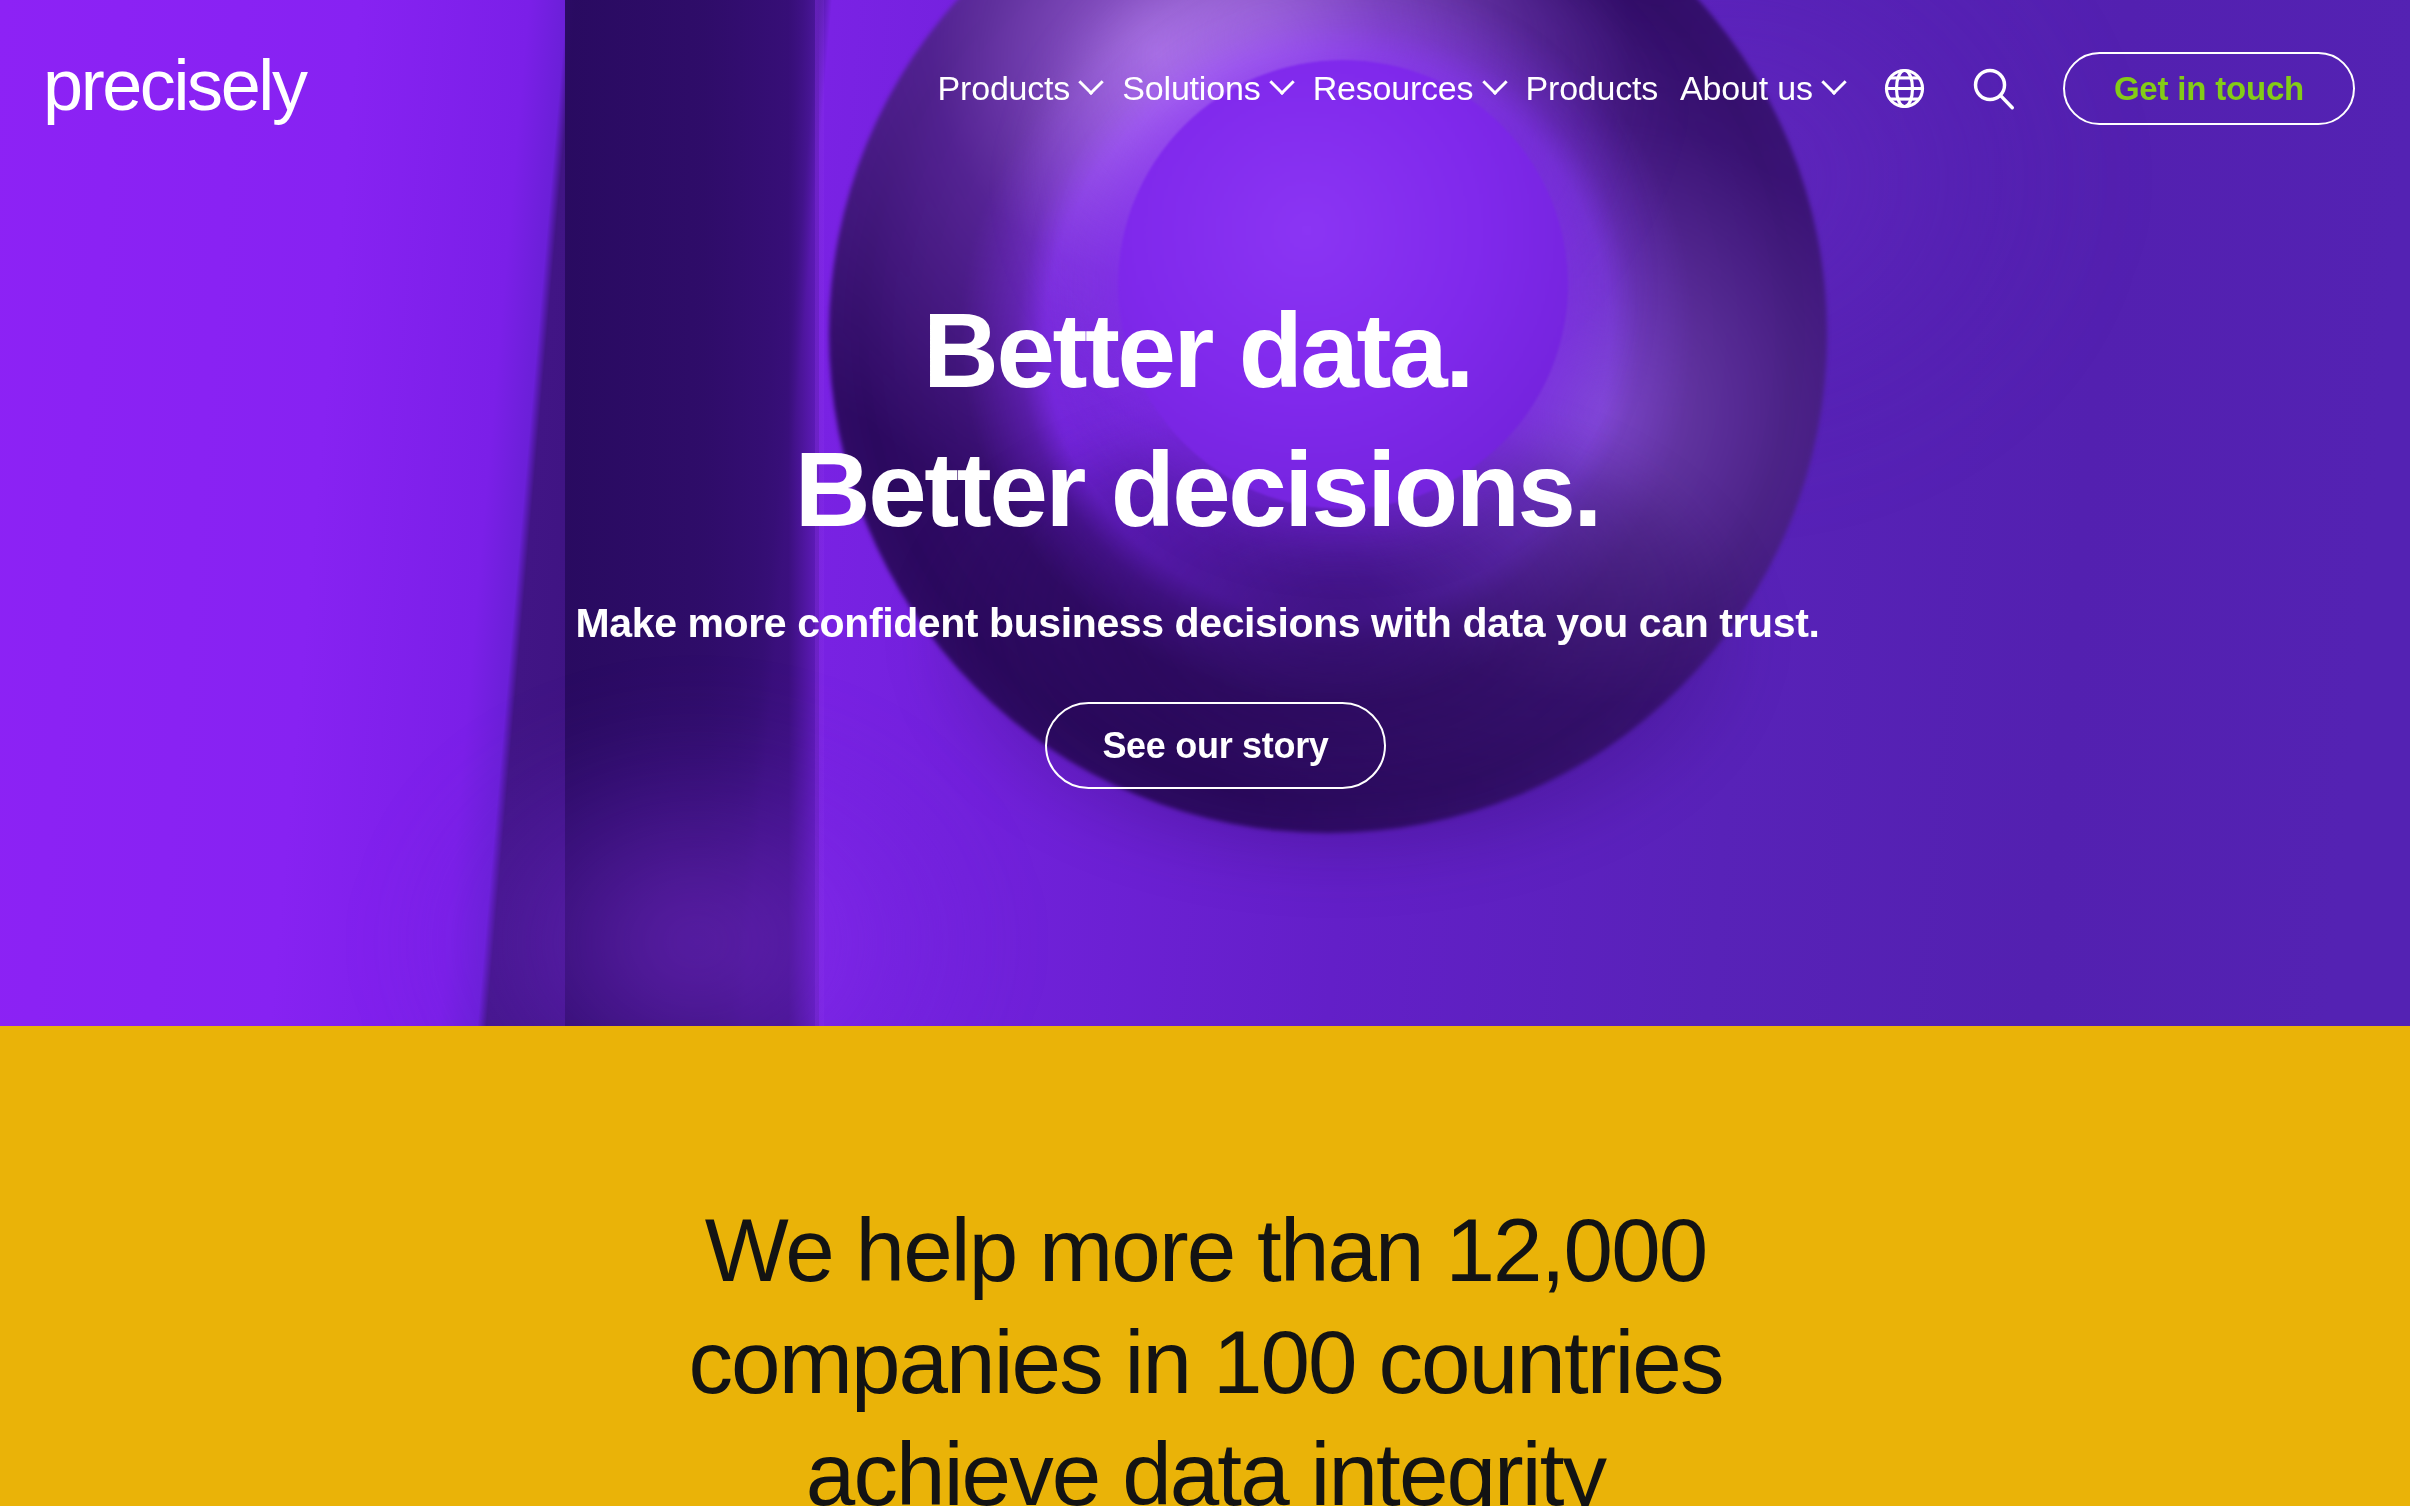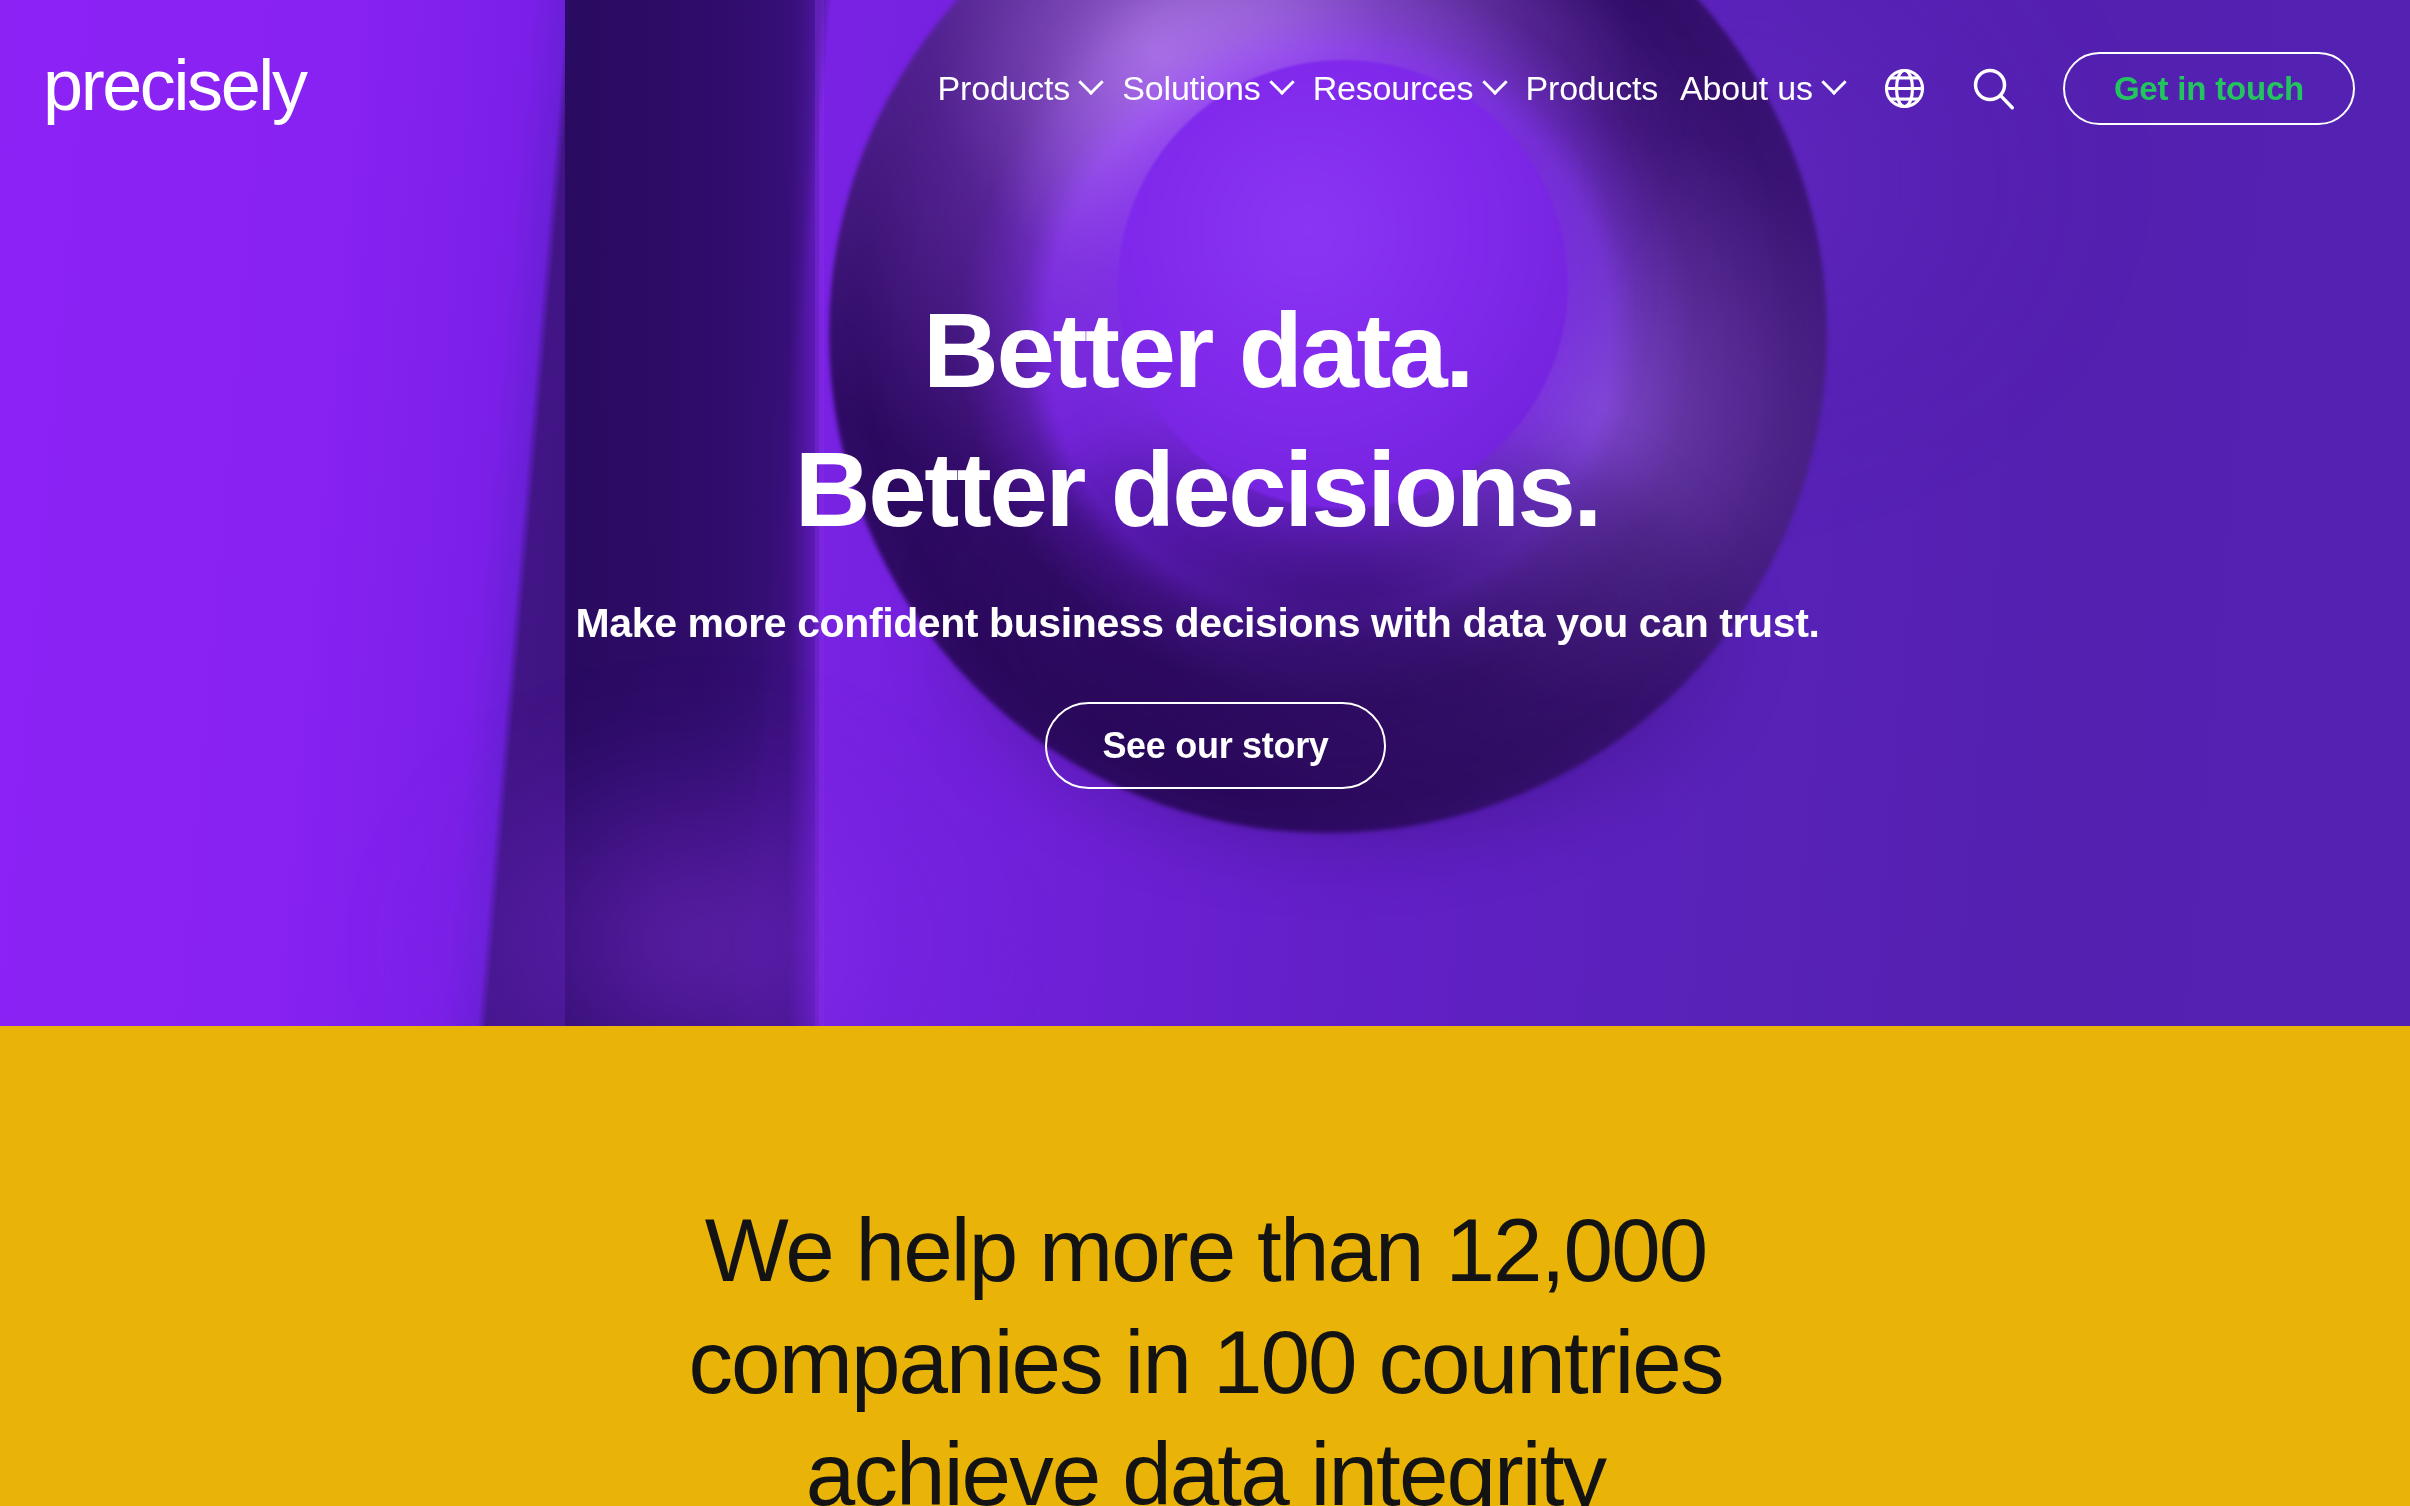--- a/index.html
+++ b/index.html
@@ -169,21 +169,21 @@
     gap:41px;
     margin-right:45px;
   }
   .icon-btn{ cursor:pointer; display:flex; align-items:center; justify-content:center; }
   .btn-pill{
     display:flex; align-items:center; justify-content:center;
     height:73px;
     padding:0 49px;
     border:2.8px solid #ffffff;
     border-radius:941px;
-    color:#22c55e;
+    color:#84cc16;
     font-size:33px;
     font-weight:600;
     letter-spacing:-0.2px;
     white-space:nowrap;
     cursor:pointer;
     background:transparent;
   }
 
   
   .hero-content{

